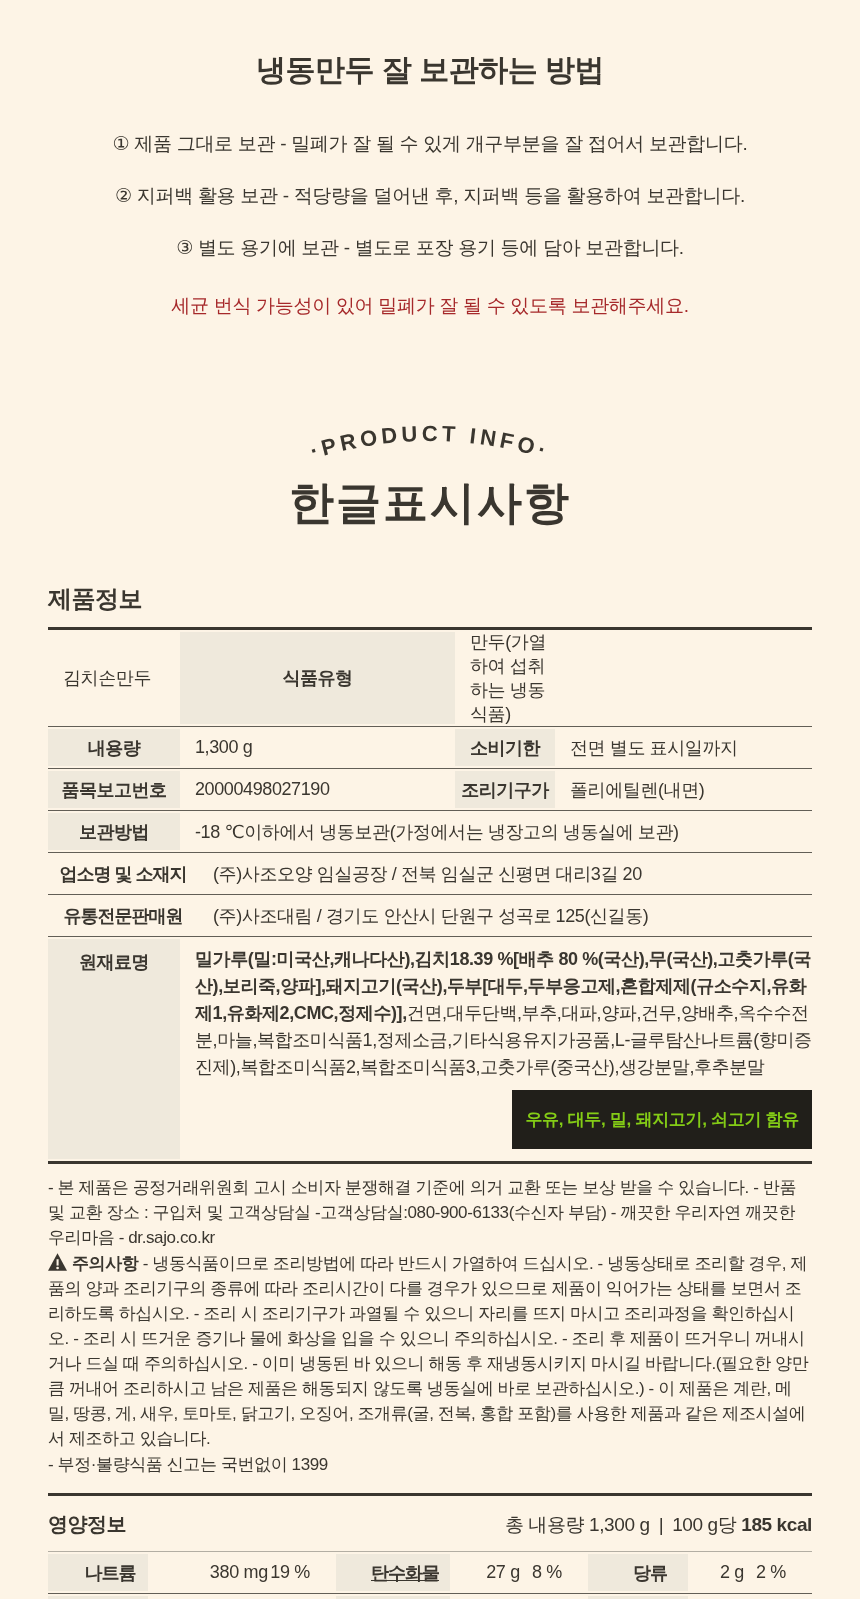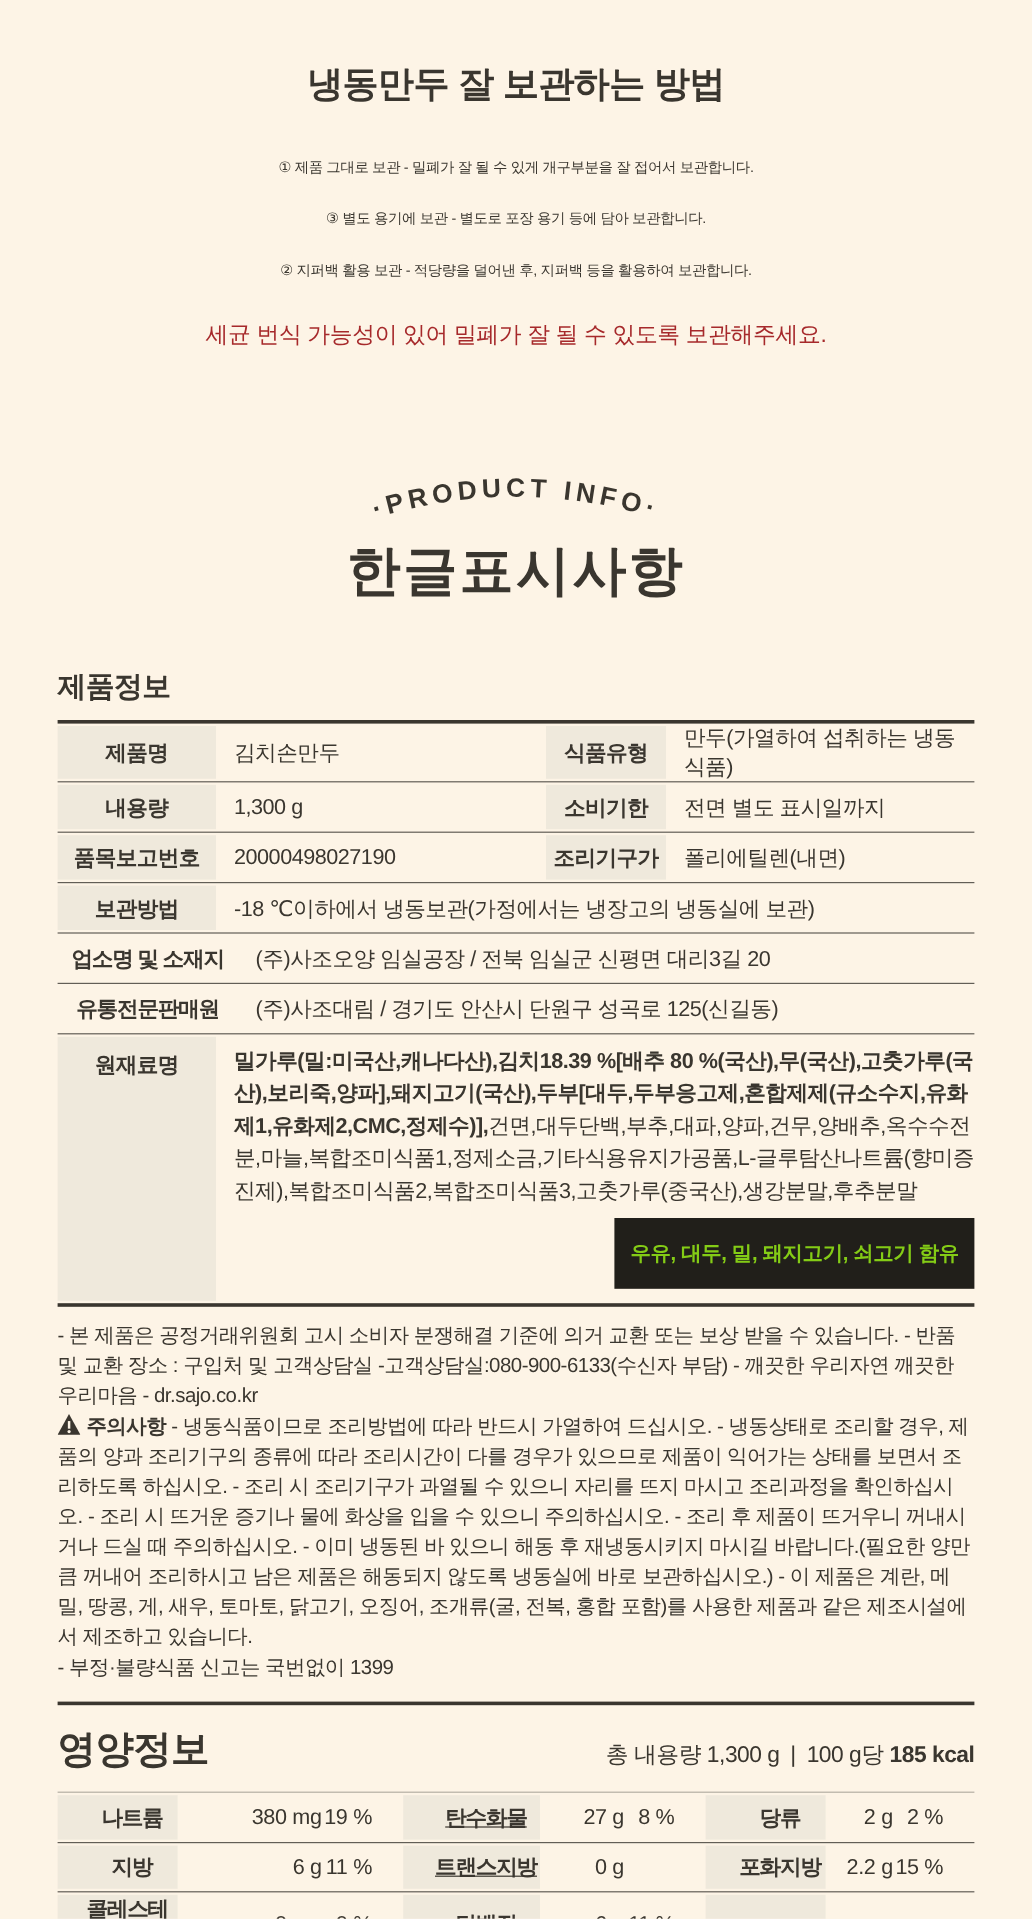--- a/index.html
+++ b/index.html
@@ -20,21 +20,21 @@
     background:var(--bg);
     color:var(--ink);
     font-family:"Liberation Sans","DejaVu Sans",sans-serif;
   }
   .wrap{padding:0 48px;}
 
   
   .storage{padding-top:50px;text-align:center;}
   .storage-title{font-size:30px;font-weight:800;letter-spacing:-0.5px;}
   .storage-items{margin-top:40px;}
-  .storage-item{font-size:12px;margin-top:26px;letter-spacing:-0.3px;}
+  .storage-item{font-size:19px;margin-top:26px;letter-spacing:-0.3px;}
   .storage-item:first-child{margin-top:0;}
   .storage-warning{margin-top:32px;font-size:19px;color:var(--red);letter-spacing:-0.3px;}
 
   
   .pi-header{margin-top:92px;text-align:center;}
   .arc-svg{display:block;margin:0 auto;}
   .arc-svg text{
     font-family:"Liberation Sans","DejaVu Sans",sans-serif;
     font-size:22px;font-weight:800;letter-spacing:4px;fill:var(--ink);
   }
@@ -73,21 +73,21 @@
   
   .notices{margin-top:11px;font-size:17px;line-height:25px;letter-spacing:-0.4px;}
   .caution{margin-top:1px;}
   .warning-icon{display:inline-block;vertical-align:-2px;margin-right:5px;}
   .caution-title{font-weight:800;}
   .report-line{margin-top:1px;}
 
   
   .nutrition{margin-top:16px;border-top:3px solid var(--line-dark);}
   .nutri-header{display:flex;justify-content:space-between;align-items:baseline;margin:15px 0 13px;}
-  .nutri-title{font-size:32px;font-weight:800;letter-spacing:-0.5px;}
+  .nutri-title{font-size:20px;font-weight:800;letter-spacing:-0.5px;}
   .nutri-summary{font-size:19px;letter-spacing:-0.4px;}
   .nutri-summary .sep{margin:0 9px;}
   .kcal-bold{font-weight:800;}
   .ntable{border-top:1px solid var(--line-light);border-bottom:3px solid var(--line-dark);}
   .nrow{display:flex;min-height:41px;border-top:1px solid var(--line-mid);}
   .nrow:first-child{border-top:none;}
   .ngroup{display:flex;align-items:stretch;}
   .ngroup.g1{width:288px;}
   .ngroup.g2{width:252px;}
   .ngroup.g3{width:224px;}
@@ -104,22 +104,22 @@
 </style>
 </head>
 <body>
 
 <div class="wrap">
 
   <section class="storage">
     <h1 class="storage-title">냉동만두 잘 보관하는 방법</h1>
     <div class="storage-items">
       <p class="storage-item">① 제품 그대로 보관 - 밀폐가 잘 될 수 있게 개구부분을 잘 접어서 보관합니다.</p>
+      <p class="storage-item">② 지퍼백 활용 보관 - 적당량을 덜어낸 후, 지퍼백 등을 활용하여 보관합니다.</p>
       <p class="storage-item">③ 별도 용기에 보관 - 별도로 포장 용기 등에 담아 보관합니다.</p>
-      <p class="storage-item">② 지퍼백 활용 보관 - 적당량을 덜어낸 후, 지퍼백 등을 활용하여 보관합니다.</p>
     </div>
     <p class="storage-warning">세균 번식 가능성이 있어 밀폐가 잘 될 수 있도록 보관해주세요.</p>
   </section>
 
   <section class="pi-header">
     <svg class="arc-svg" width="320" height="60" viewBox="0 0 320 60">
       <defs>
         <path id="arcPath" d="M 30 52 Q 160 8 290 52" fill="none"></path>
       </defs>
       <text>
@@ -128,23 +128,20 @@
     </svg>
     <h2 class="korean-title">한글표시사항</h2>
   </section>
 
   <section class="section-product">
     <h3 class="section-title">제품정보</h3>
 
     <div class="ptable">
 
       <div class="prow pair">
-        <div class="lblcell">
-            <div class="lbl">제품명</div>
-          </div>
         <div class="val">김치손만두</div>
         <div class="lblcell">
             <div class="lbl">식품유형</div>
           </div>
         <div class="val">만두(가열하여 섭취하는 냉동식품)</div>
       </div>
 
       <div class="prow pair">
         <div class="lblcell">
             <div class="lbl">내용량</div>

